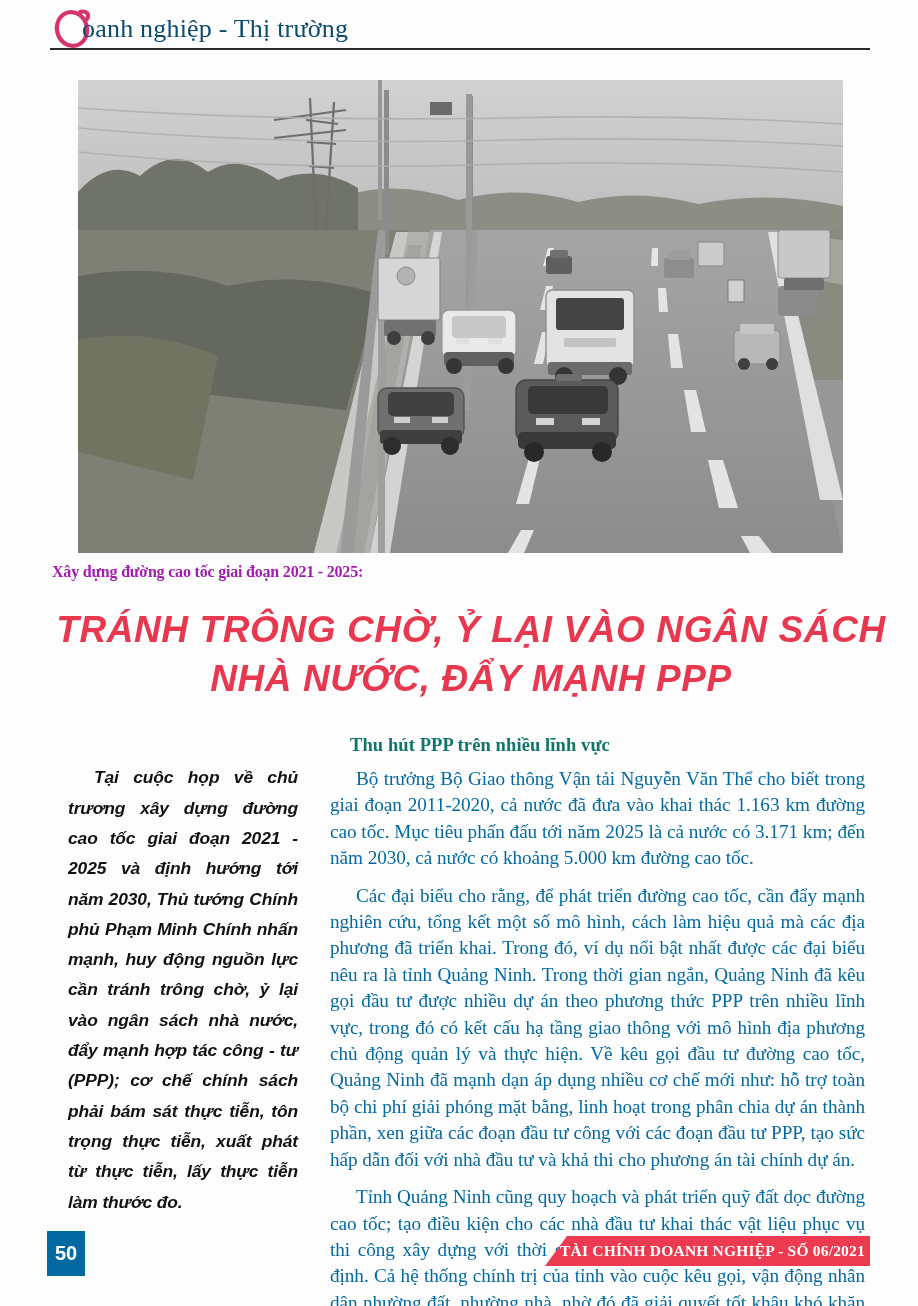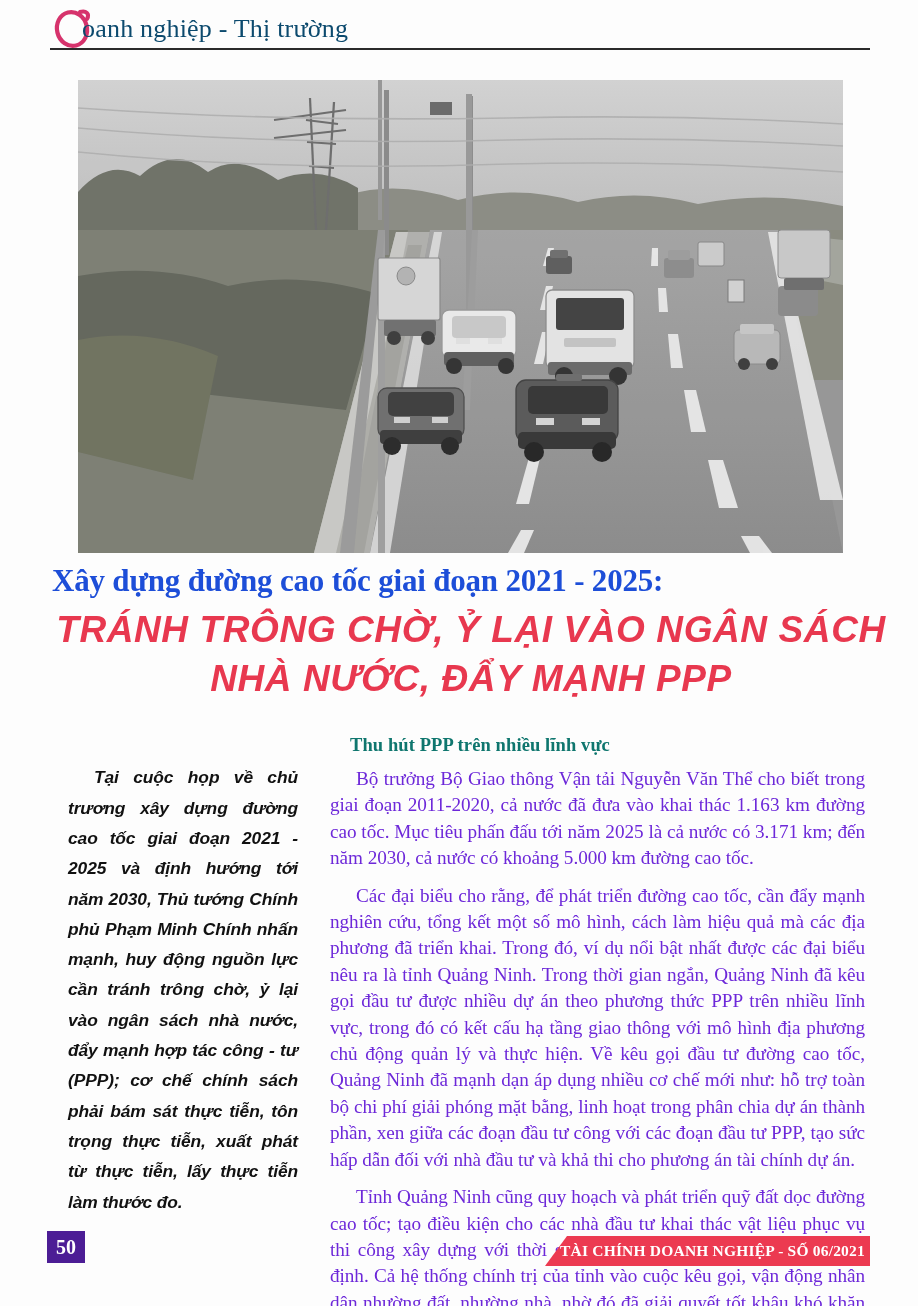--- a/index.html
+++ b/index.html
@@ -65,22 +65,22 @@
   #photo svg { display: block; }
 
   
   #kicker {
     position: absolute;
     left: 52px;
     top: 563px;
     width: 820px;
     font-family: "Liberation Serif", serif;
     font-weight: bold;
-    font-size: 31px;
-    color: #1d4ed8;
+    font-size: 16px;
+    color: #a21caf;
     letter-spacing: -0.2px;
     white-space: nowrap;
   }
   .headline {
     position: absolute;
     width: 918px;
     left: 0;
     text-align: center;
     font-family: "Liberation Sans", sans-serif;
     font-weight: bold;
@@ -130,37 +130,37 @@
     font-weight: bold;
     font-size: 18.5px;
     color: #0f766e;
     margin: 0 0 10px 20px;
     letter-spacing: 0.1px;
   }
   .body-par {
     font-family: "Liberation Serif", serif;
     font-size: 19.2px;
     line-height: 26.4px;
-    color: #6d28d9;
+    color: #0369a1;
     text-align: justify;
     text-indent: 26px;
     margin: 0 0 11px 0;
     letter-spacing: -0.05px;
   }
 
   
   #page-number {
     position: absolute;
     left: 47px;
     top: 1231px;
     width: 38px;
-    height: 32px;
-    background: #4c1d95;
+    height: 45px;
+    background: #0369a1;
     color: #ffffff;
-    font-family: Liberation Serif, serif;
+    font-family: Liberation Sans, sans-serif;
     font-weight: bold;
     font-size: 20px;
     display: flex;
     align-items: center;
     justify-content: center;
   }
   #footer-banner {
     position: absolute;
     left: 545px;
     top: 1236px;

